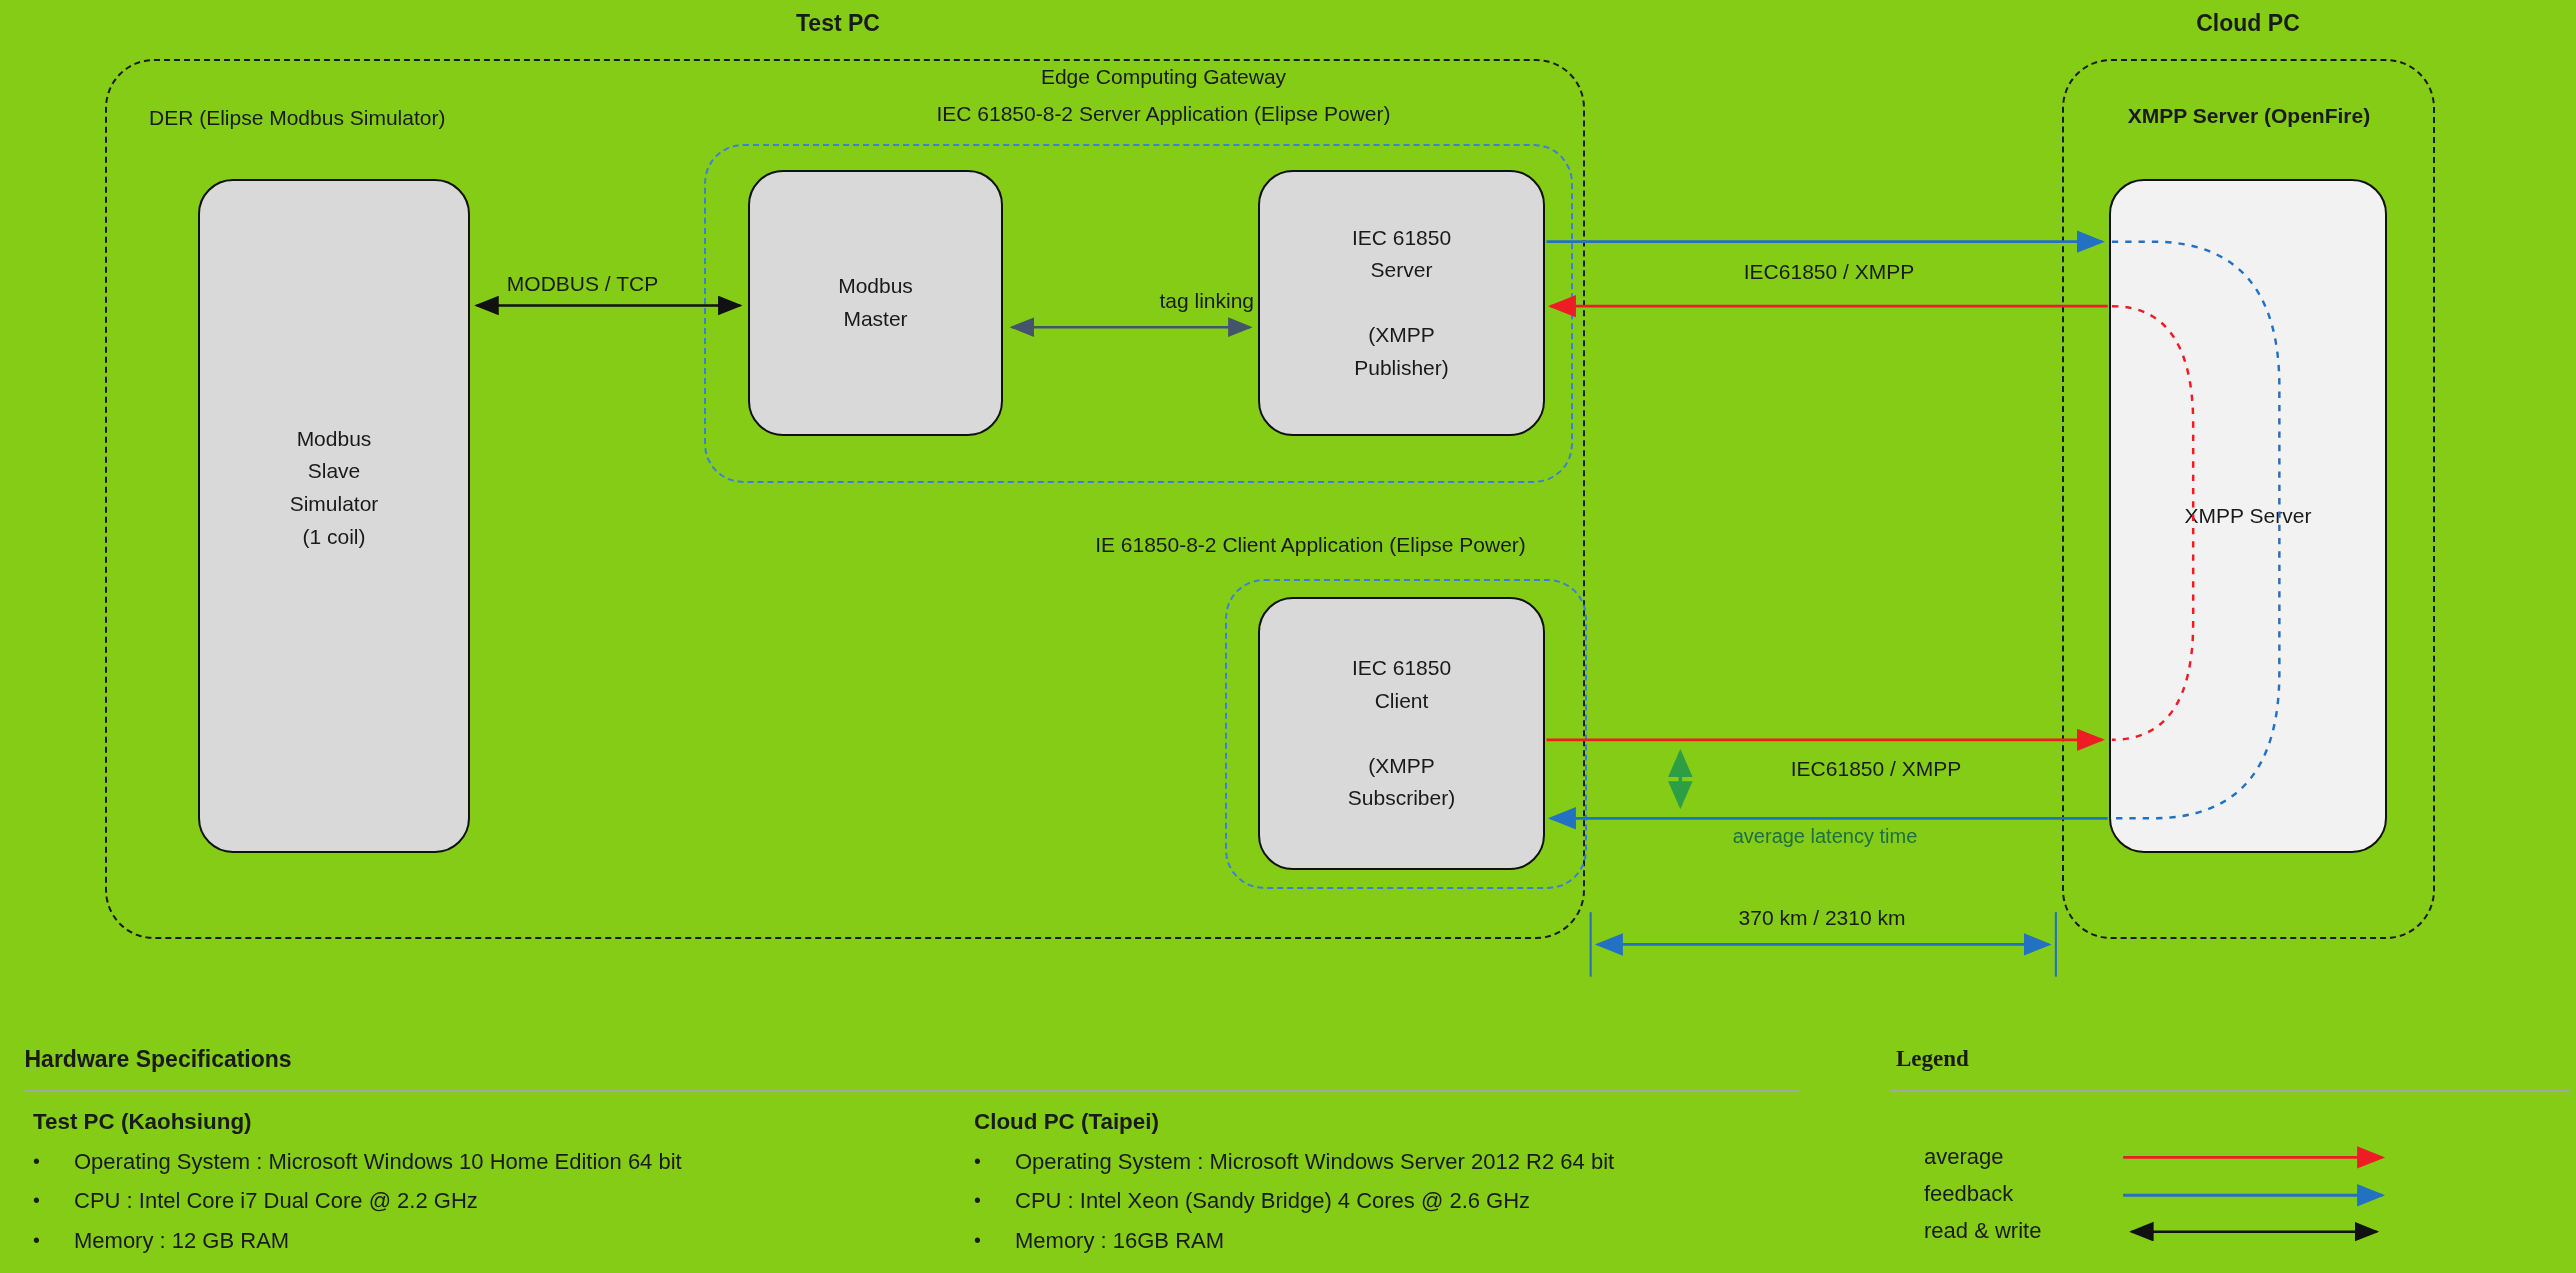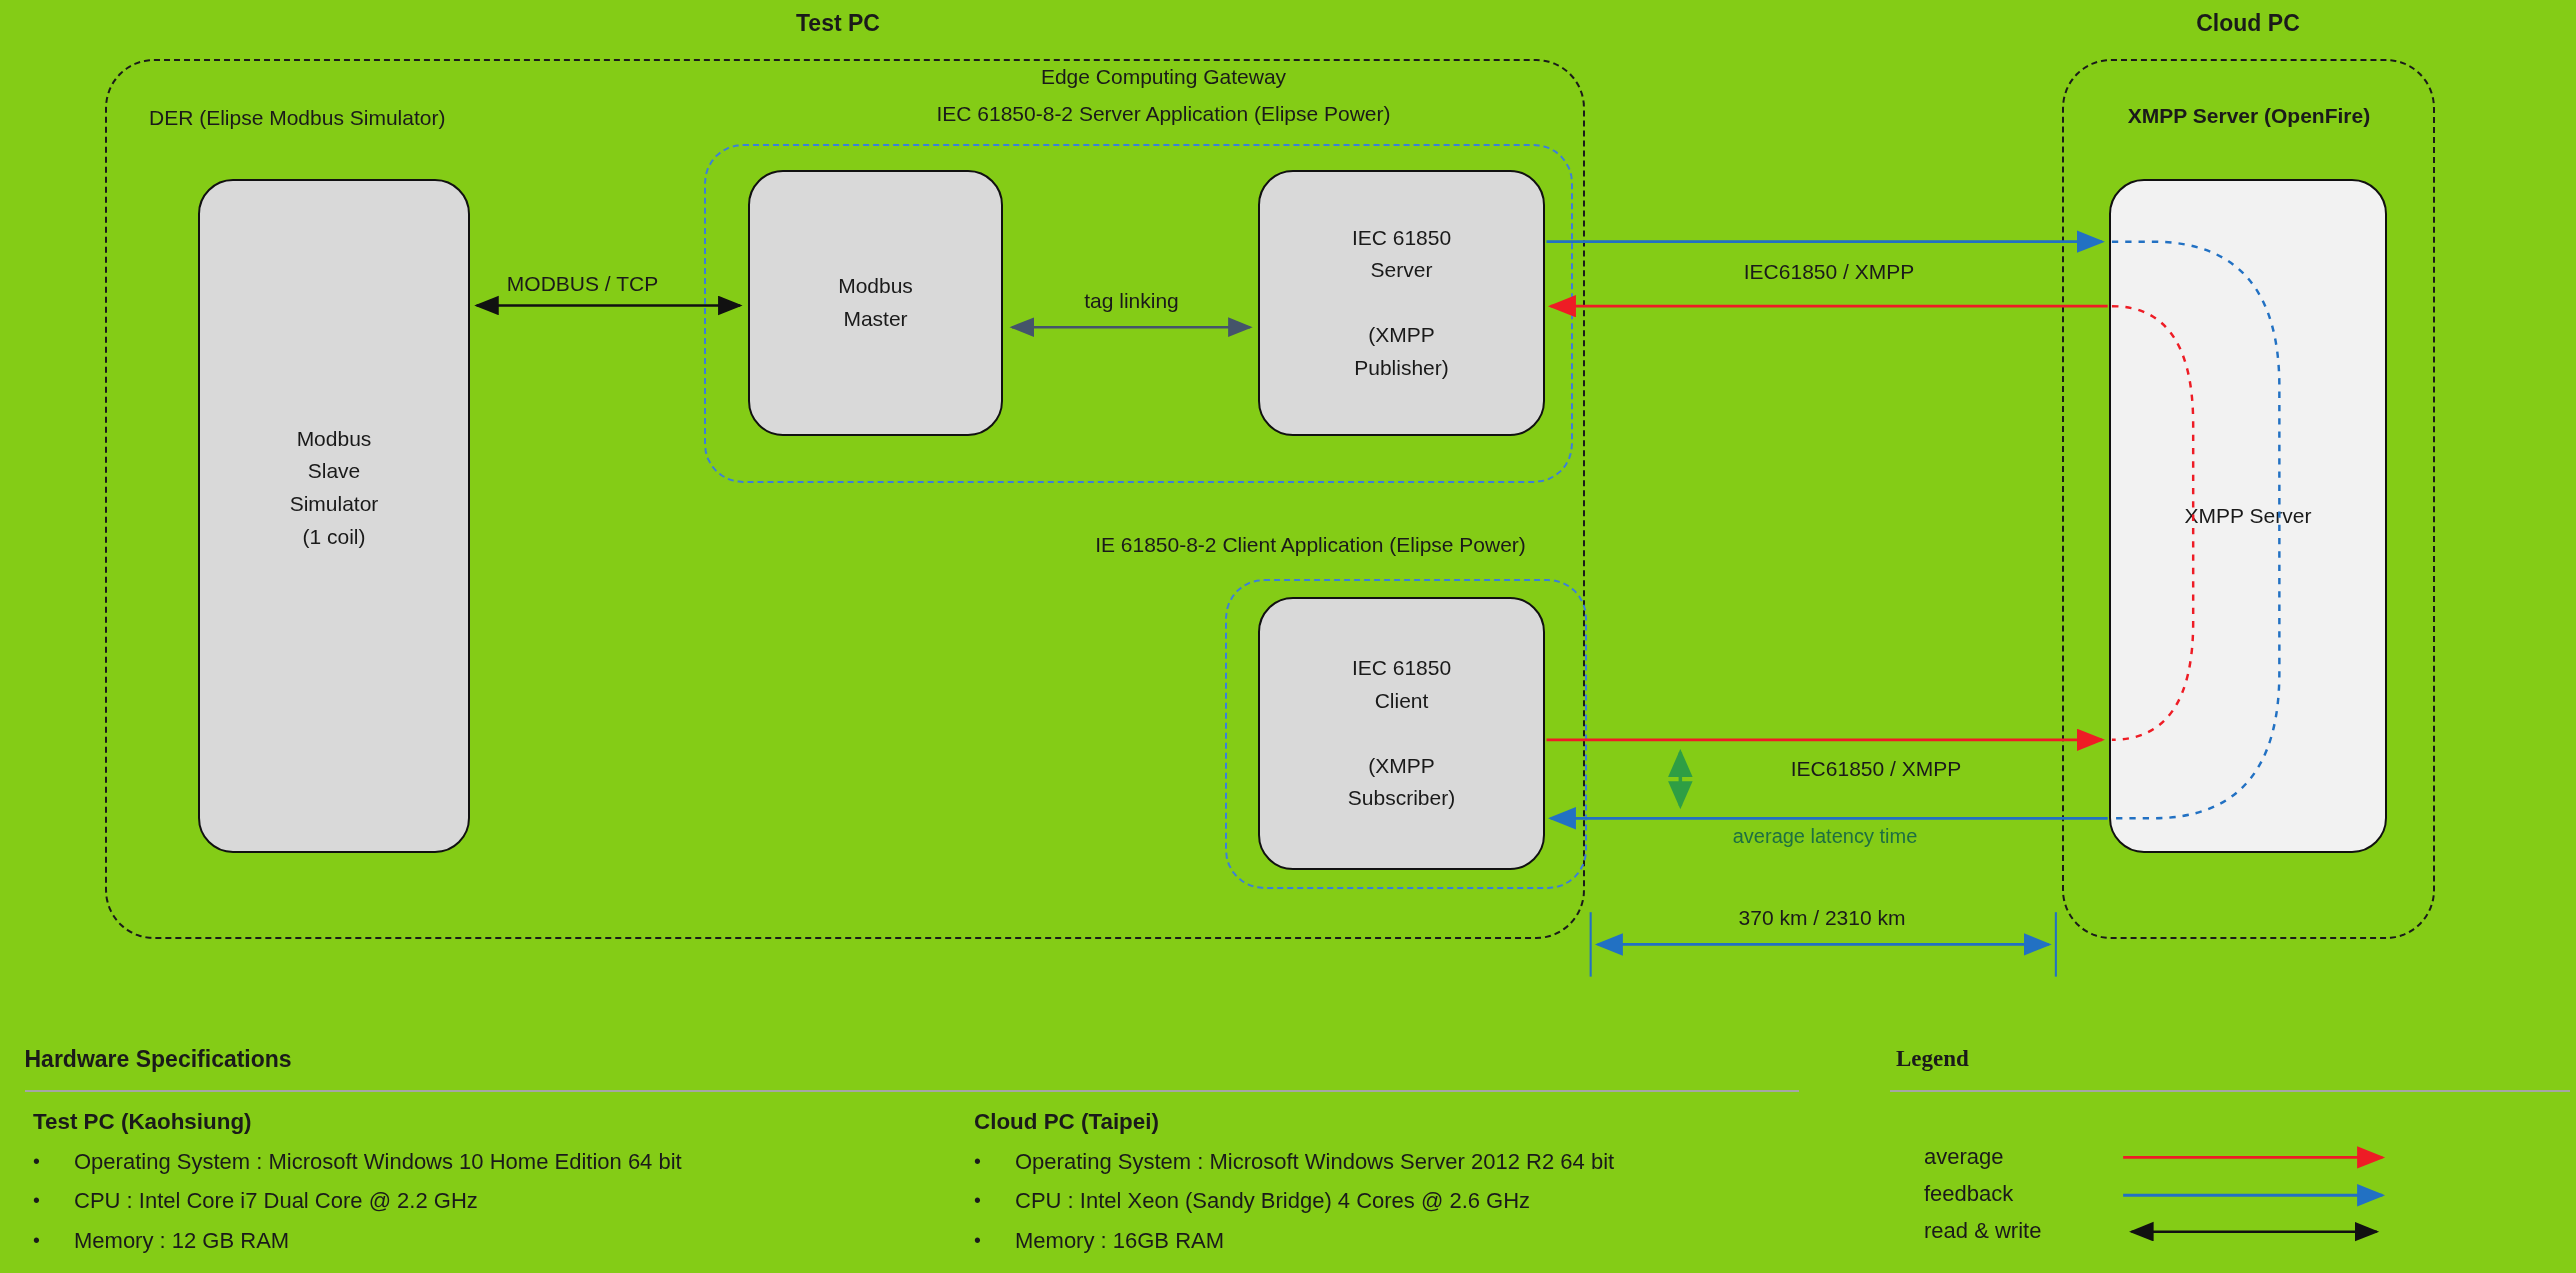--- a/index.html
+++ b/index.html
@@ -91,21 +91,21 @@
 (XMPP
 Subscriber)</div>
   </div>
 
   <div class="abs ctr lbl" style="left:2074px; top:102px; width:350px;font-weight:bold;">XMPP Server (OpenFire)</div>
   <div class="abs node node-light" style="left:2109px; top:179px; width:278px; height:674px;">
     <div>XMPP Server</div>
   </div>
 
   <div class="abs ctr lbl" style="left:468px; top:270px; width:229px;">MODBUS / TCP</div>
-  <div class="abs ctr lbl" style="left:1009px; top:287px; width:245px;">tag linking</div>
+  <div class="abs ctr lbl" style="left:1009px; top:287px; width:245px;text-align:right;">tag linking</div>
   <div class="abs ctr lbl" style="left:1689px; top:258px; width:280px;">IEC61850 / XMPP</div>
   <div class="abs ctr lbl" style="left:1736px; top:755px; width:280px;">IEC61850 / XMPP</div>
   <div class="abs ctr green-lbl" style="left:1615px; top:825px; width:420px;">average latency time</div>
   <div class="abs ctr lbl" style="left:1612px; top:904px; width:420px;">370 km / 2310 km</div>
 
   <svg class="layer" width="2576" height="1273" viewBox="0 0 3676 1817">
     <defs>
       <marker id="ah-red" orient="auto-start-reverse" markerWidth="11" markerHeight="9" refX="9" refY="4" markerUnits="strokeWidth">
           <path d="M0,0 L10,4 L0,8 z"></path>
         </marker>

